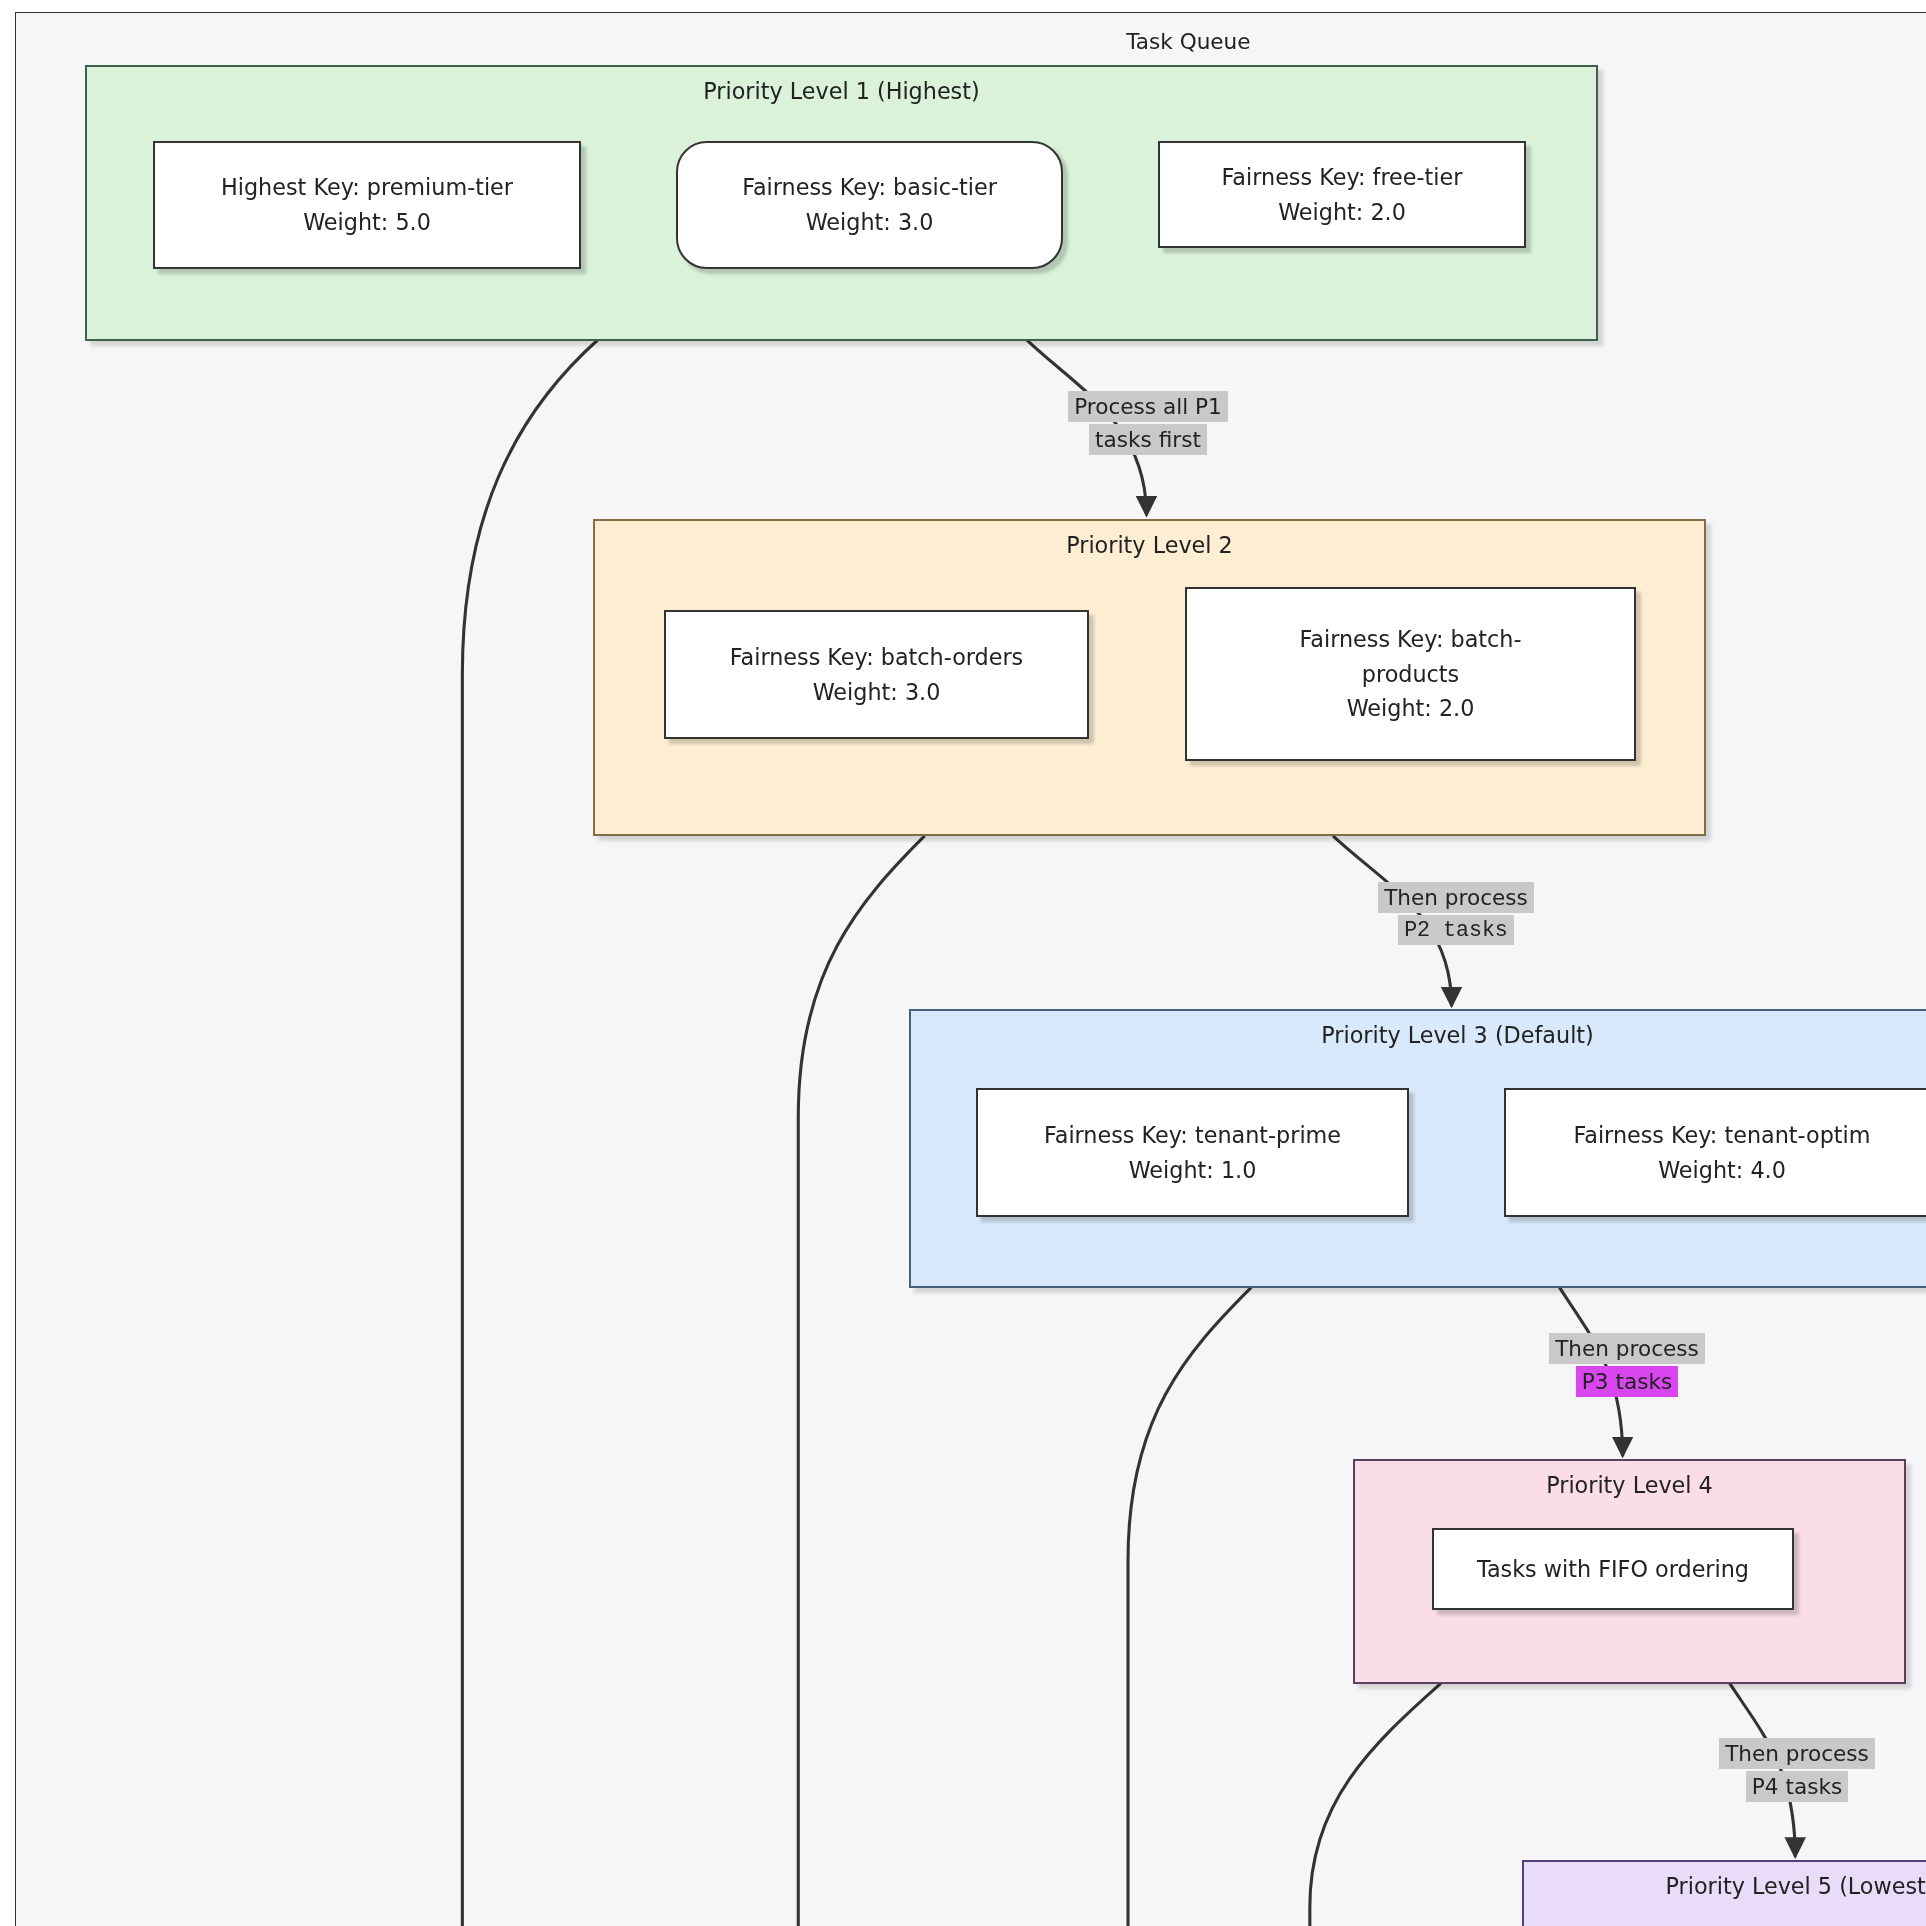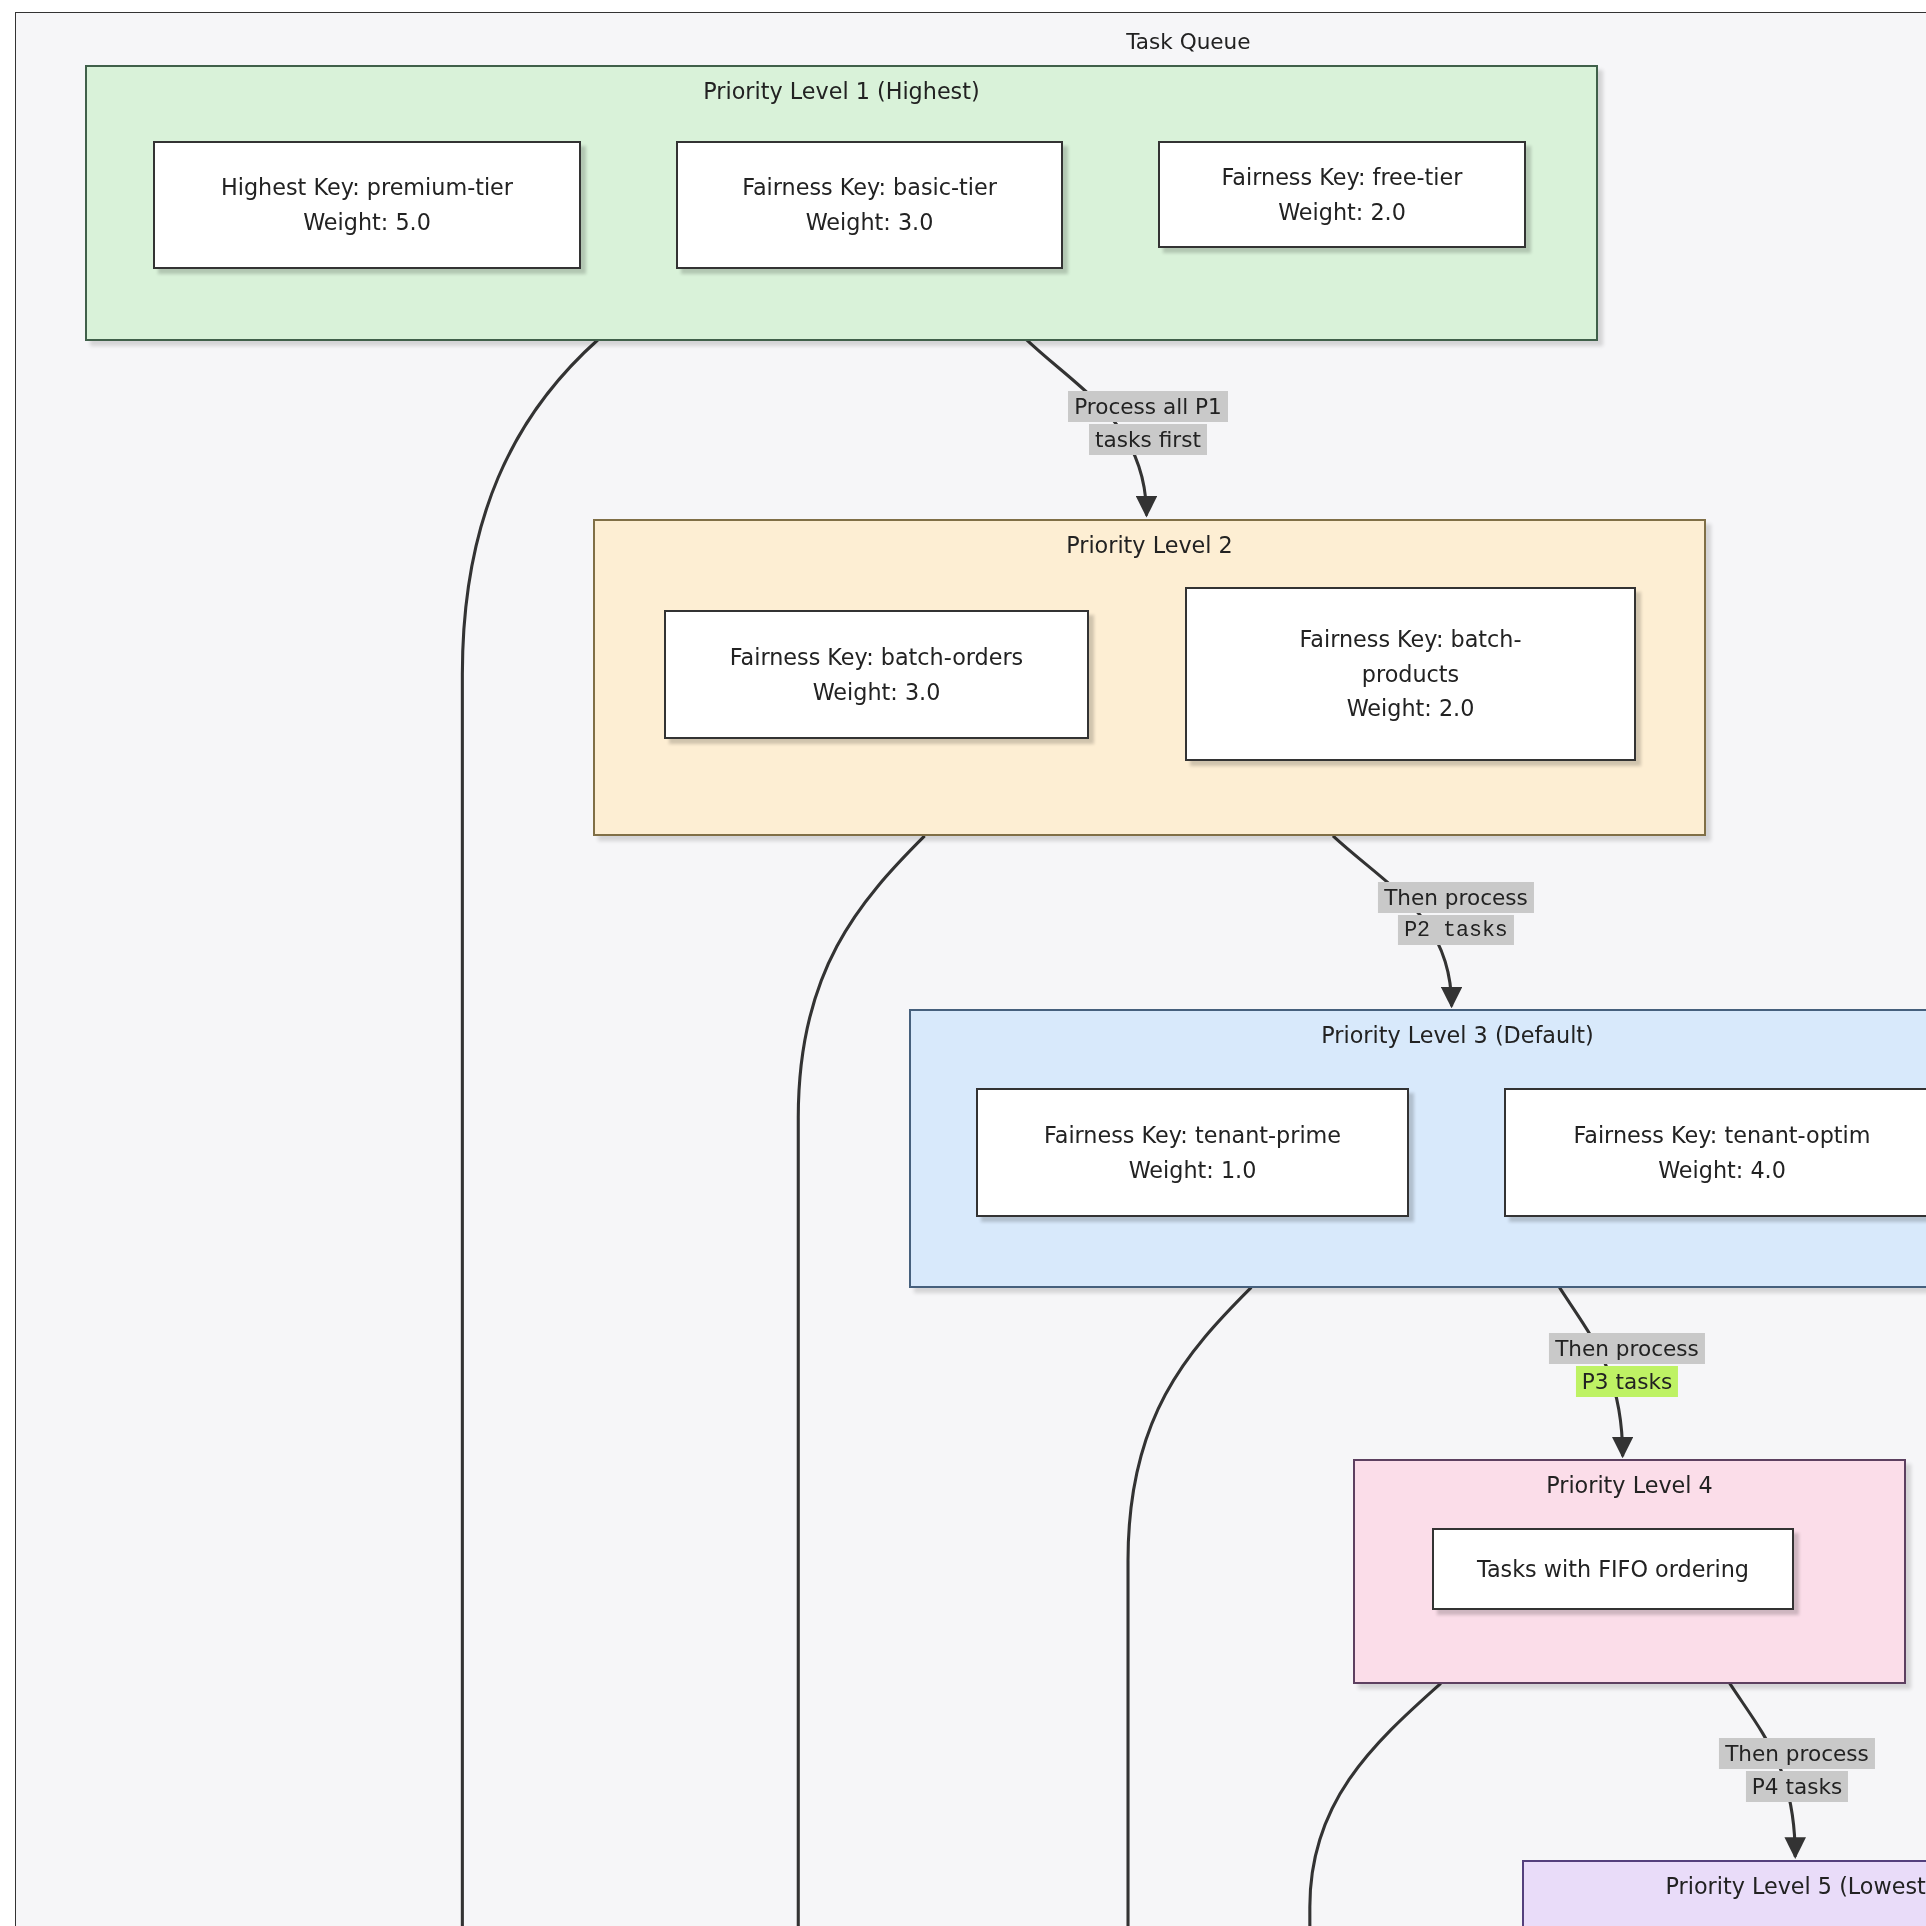--- a/index.html
+++ b/index.html
@@ -104,21 +104,21 @@
       <path marker-end="url(#arrow)" d="M 4660 5412 L 4660 5700 C 4660 5905, 3800 5985, 2740 6002"></path>
     </g>
   </svg>
 
   <div class="level p1" style="background-color: rgb(217, 242, 217); border-color: rgb(64, 96, 74);">
     <div class="level-title">Priority Level 1 (Highest)</div>
     <div class="node" style="left:66px; top:74px; width:428px; height:128px;">
       <div>Highest Key: premium-tier</div>
       <div>Weight: 5.0</div>
     </div>
-    <div class="node" style="left:589px; top:74px; width:387px; height:128px;">
+    <div class="node" style="left:589px; top:74px; width:387px; height:128px;border-radius:31px;">
       <div>Fairness Key: basic-tier</div>
       <div>Weight: 3.0</div>
     </div>
     <div class="node" style="left:1071px; top:74px; width:368px; height:107px;">
       <div>Fairness Key: free-tier</div>
       <div>Weight: 2.0</div>
     </div>
   </div>
 
   <div class="level p2" style="background-color: rgb(253, 238, 211); border-color: rgb(128, 111, 70);">
@@ -161,21 +161,21 @@
   <div class="edge-label" style="left:1148px; top:390px;">
     <span style="background-color: rgb(201, 201, 201);">Process all P1</span>
     <span style="background-color: rgb(201, 201, 201);">tasks first</span>
   </div>
   <div class="edge-label" style="left:1456px; top:881px;">
     <span style="background-color: rgb(201, 201, 201);">Then process</span>
     <span style="background-color: rgb(201, 201, 201); font-family: Liberation Mono, monospace;">P2 tasks</span>
   </div>
   <div class="edge-label" style="left:1627px; top:1332px;">
     <span style="background-color: rgb(201, 201, 201);">Then process</span>
-    <span style="background-color: #bef264;">P3 tasks</span>
+    <span style="background-color: #d946ef;">P3 tasks</span>
   </div>
   <div class="edge-label" style="left:1797px; top:1737px;">
     <span style="background-color: rgb(201, 201, 201);">Then process</span>
     <span style="background-color: rgb(201, 201, 201);">P4 tasks</span>
   </div>
 
 </div>
 
 
 </body></html>

